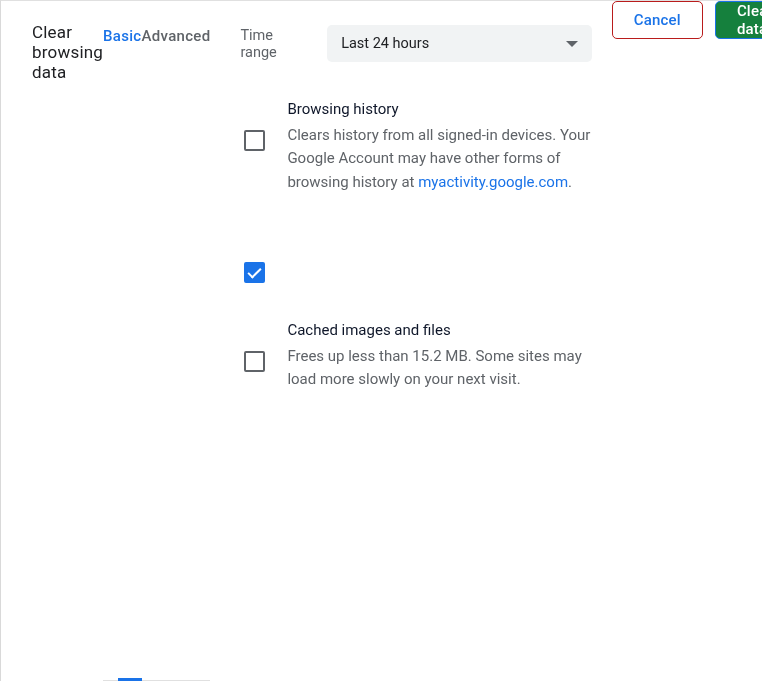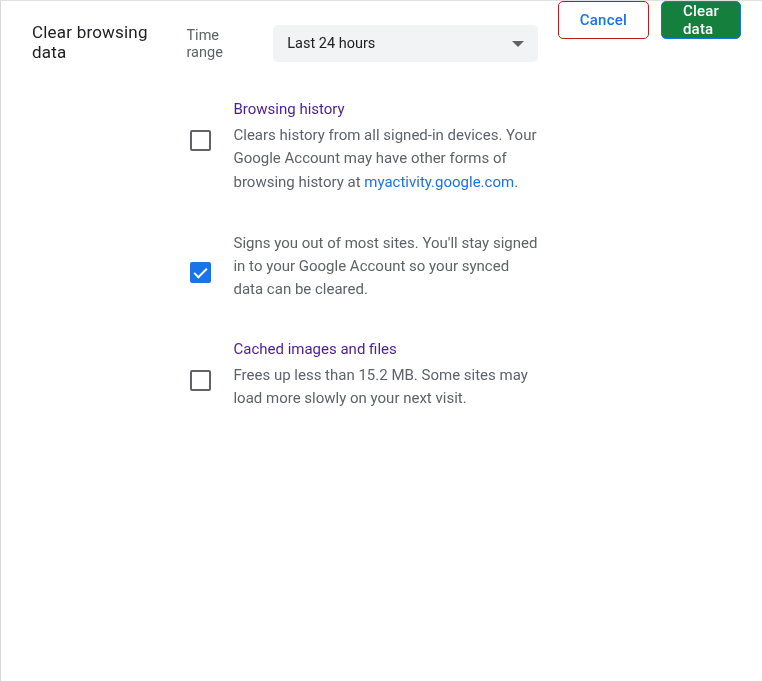--- a/index.html
+++ b/index.html
@@ -127,21 +127,21 @@
       height: 11px;
       border: solid #fff;
       border-width: 0 2.5px 2.5px 0;
       transform: rotate(45deg);
     }
     .option-text {
       flex: 1;
     }
     .option-title {
       font-size: 15px;
-      color: #4c1d95;
+      color: #0f172a;
       margin-bottom: 6px;
     }
     .option-desc {
       font-size: 15px;
       color: #5f6368;
       line-height: 1.55;
     }
     .option-desc a {
       color: #1a73e8;
       text-decoration: none;
@@ -175,20 +175,24 @@
       border: 1px solid #1a73e8;
       color: #fff;
     }
   </style>
 </head>
 <body>
 
 <div class="dialog">
   <div class="dialog-title">Clear browsing data</div>
 
+  <div class="tabs">
+    <div class="tab active">Basic</div>
+    <div class="tab">Advanced</div>
+  </div>
 
   <div class="content">
     <div class="time-row">
       <span class="time-label">Time range</span>
       <div class="select">
         <span>Last 24 hours</span>
         <span class="caret"></span>
       </div>
     </div>
 
@@ -198,21 +202,20 @@
         <div class="option-title">Browsing history</div>
         <div class="option-desc">
           <span>Clears history from all signed-in devices. Your Google Account may have other forms of browsing history at </span><a>myactivity.google.com</a><span>.</span>
         </div>
       </div>
     </div>
 
     <div class="option">
       <div class="checkbox checked"></div>
       <div class="option-text">
-        <div class="option-desc">Signs you out of most sites. You'll stay signed in to your Google Account so your synced data can be cleared.</div>
       </div>
     </div>
 
     <div class="option">
       <div class="checkbox"></div>
       <div class="option-text">
         <div class="option-title">Cached images and files</div>
         <div class="option-desc">Frees up less than 15.2 MB. Some sites may load more slowly on your next visit.</div>
       </div>
     </div>

